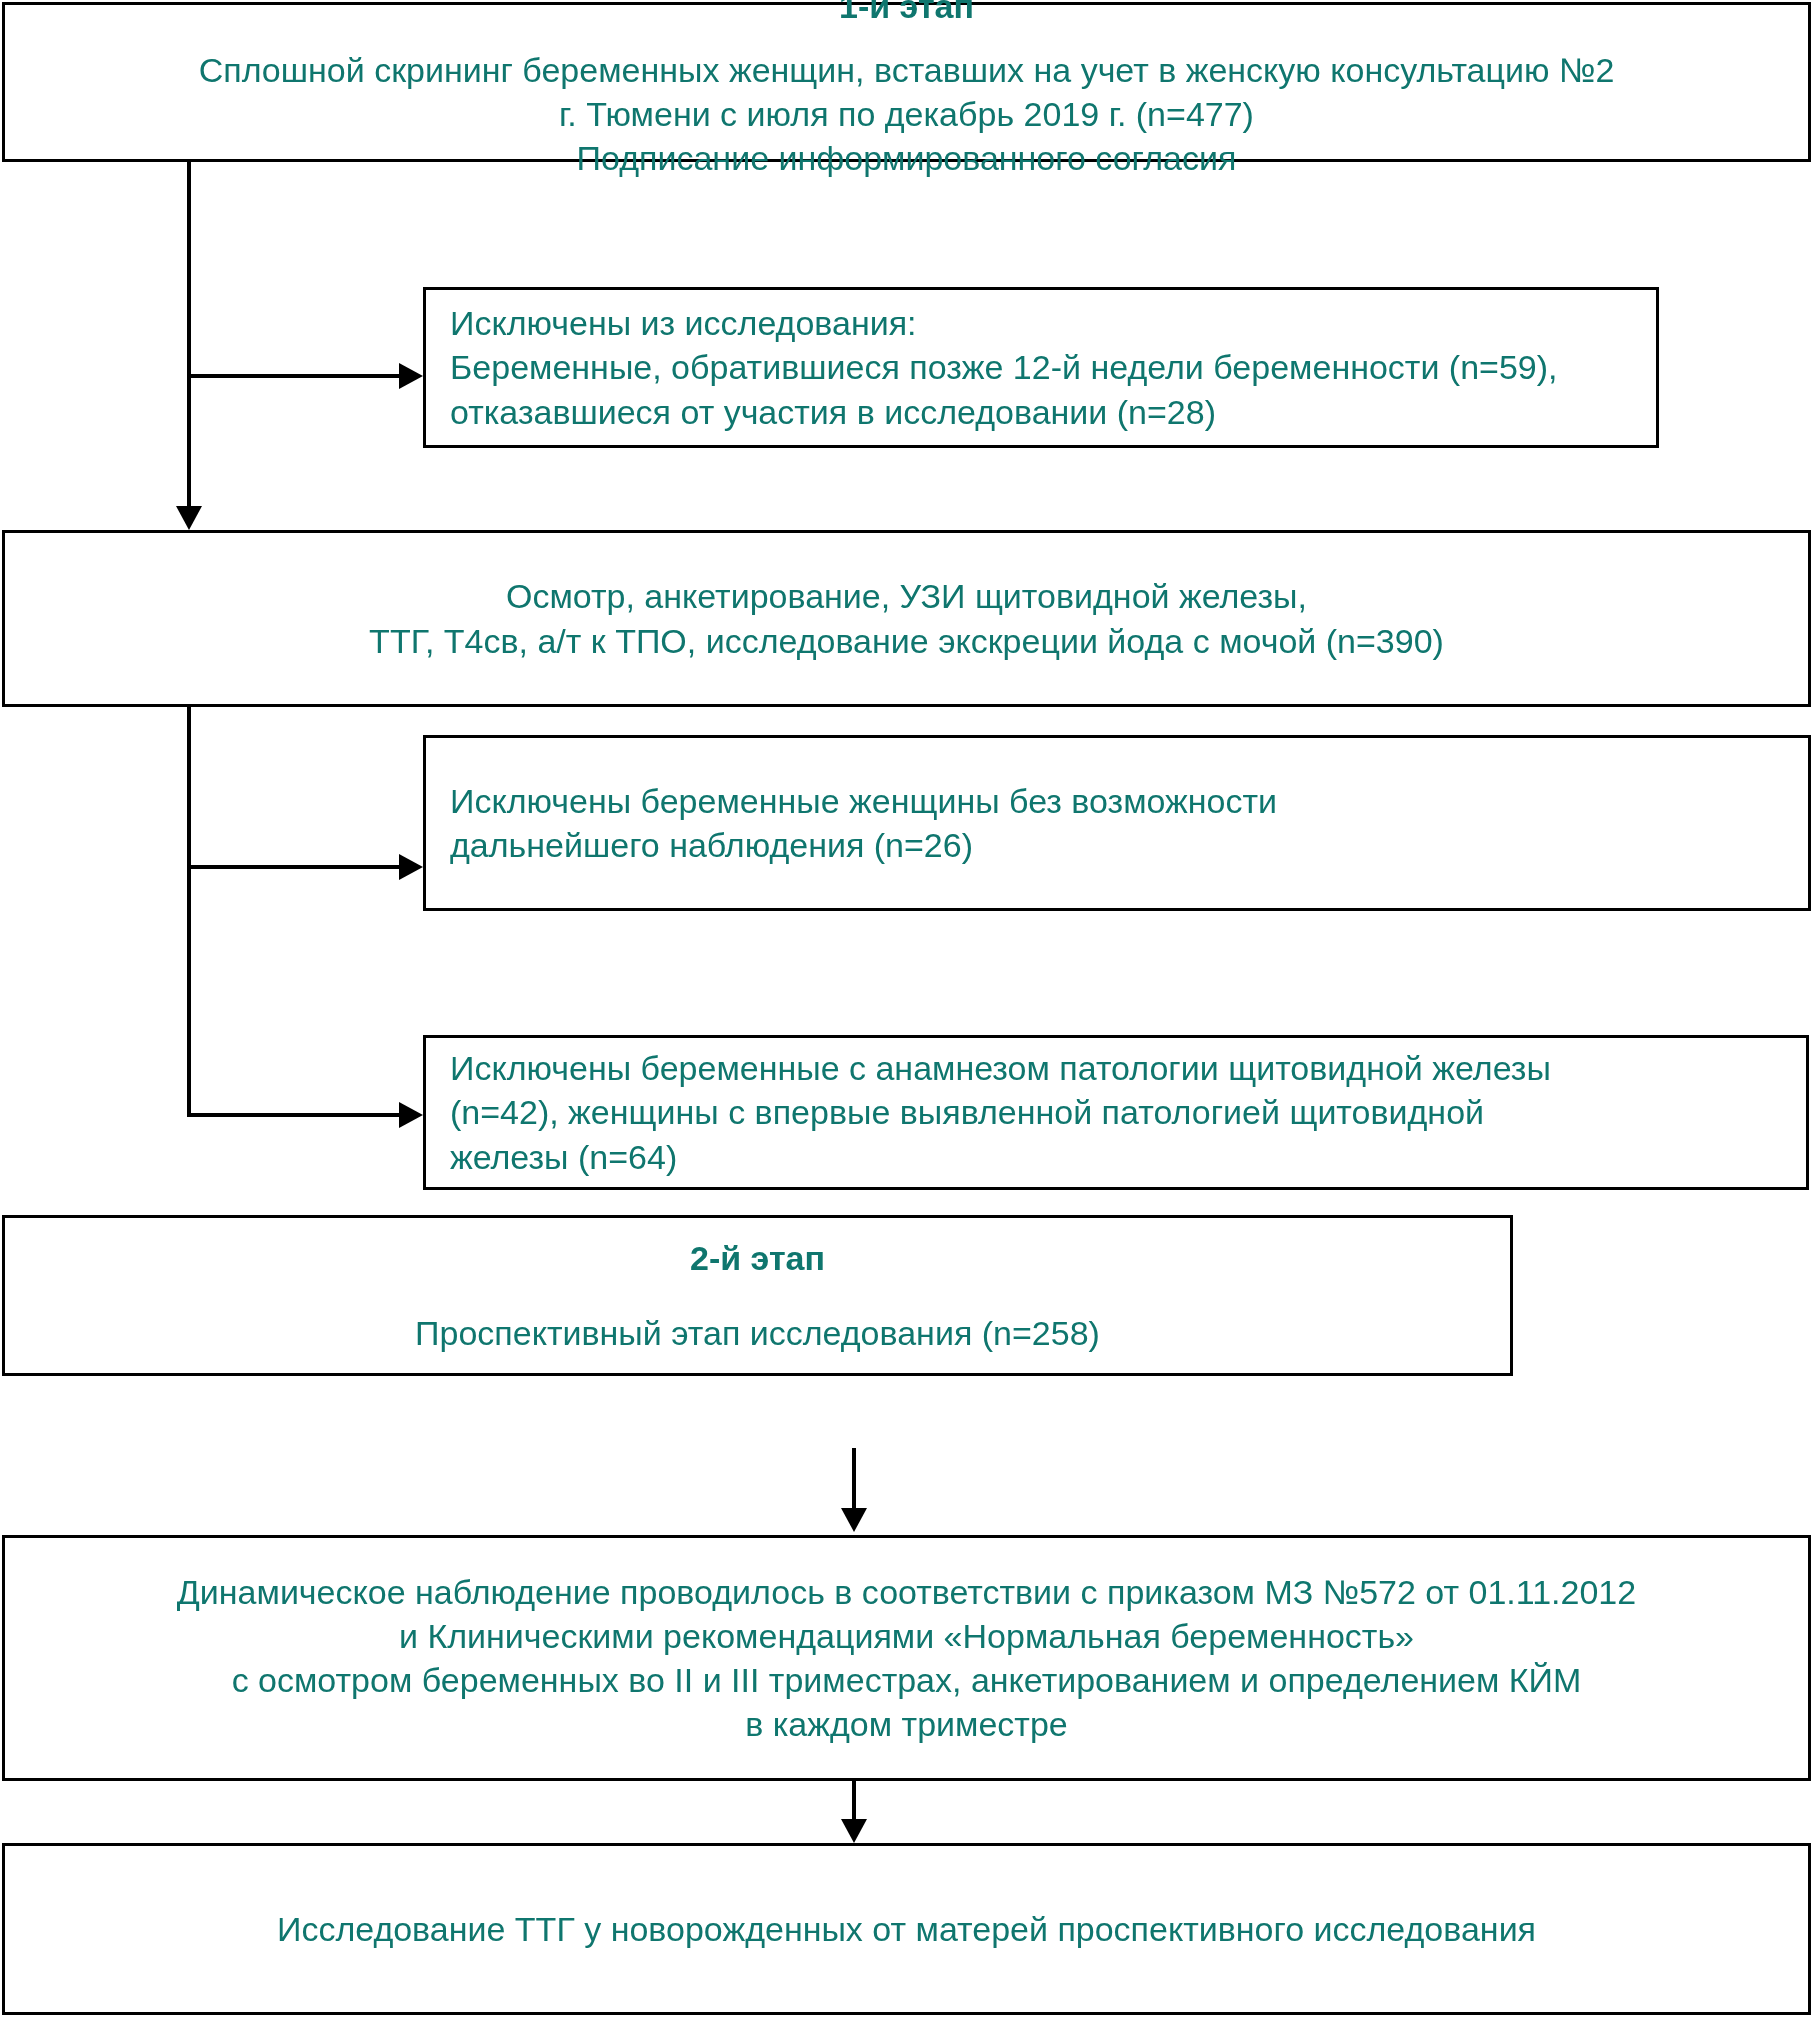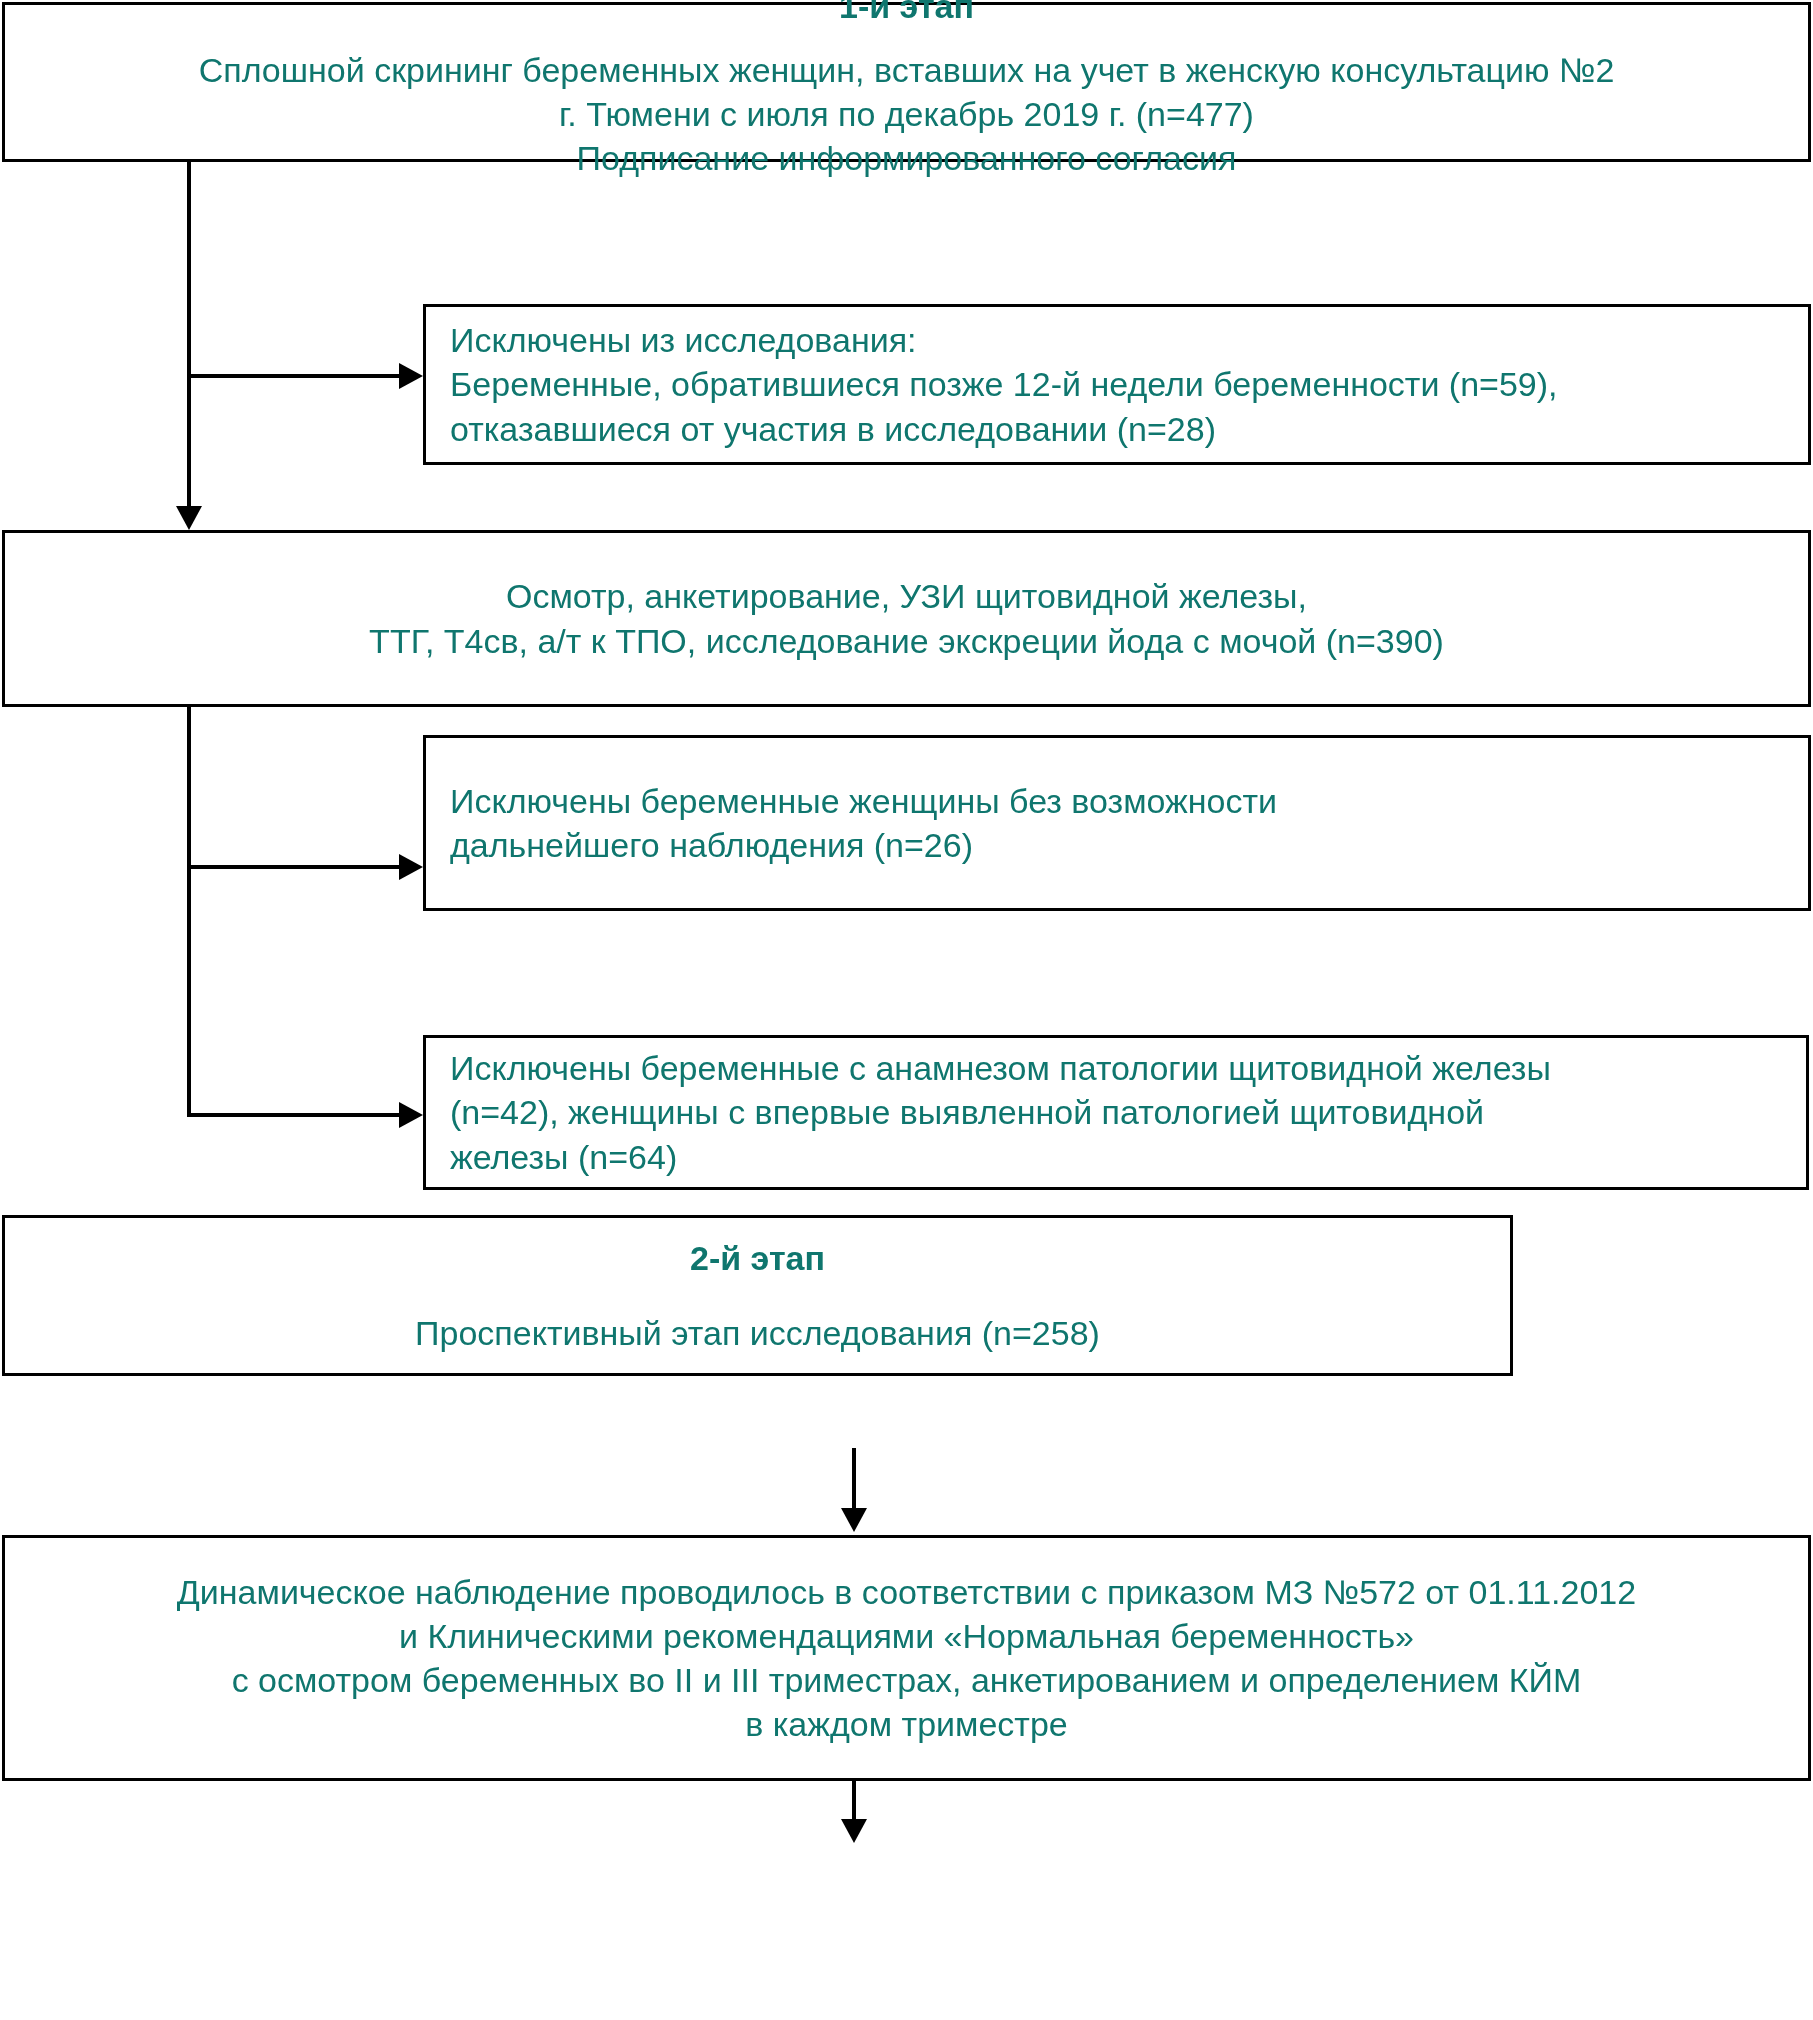--- a/index.html
+++ b/index.html
@@ -86,21 +86,21 @@
       <div class="line">Подписание информированного согласия</div>
     </div>
   </div>
 
   <div class="conn v-line" style="left:187px; top:162px; height:350px;"></div>
   <div class="arrow-down" style="left:176px; top:506px;"></div>
 
   <div class="conn h-line" style="left:187px; top:374px; width:214px;"></div>
   <div class="arrow-right" style="left:399px; top:363px;"></div>
 
-  <div class="box box-left" style="left:423px; top:304px; width:1388px; height:161px;">
+  <div class="box box-left" style="left:423px; top:287px; width:1236px; height:161px;">
     <div class="box-inner" style="padding:0 24px;">
       <div class="line">Исключены из исследования:</div>
       <div class="line">Беременные, обратившиеся позже 12-й недели беременности (n=59),</div>
       <div class="line">отказавшиеся от участия в исследовании (n=28)</div>
     </div>
   </div>
 
   <div class="box box-center" style="left:2px; top:530px; width:1809px; height:177px;">
     <div class="box-inner">
       <div class="line">Осмотр, анкетирование, УЗИ щитовидной железы,</div>
@@ -147,15 +147,20 @@
       <div class="line">Динамическое наблюдение проводилось в соответствии с приказом МЗ №572 от 01.11.2012</div>
       <div class="line">и Клиническими рекомендациями «Нормальная беременность»</div>
       <div class="line">с осмотром беременных во II и III триместрах, анкетированием и определением КЙМ</div>
       <div class="line">в каждом триместре</div>
     </div>
   </div>
 
   <div class="conn v-line" style="left:852px; top:1781px; height:42px;"></div>
   <div class="arrow-down" style="left:841px; top:1819px;"></div>
 
+  <div class="box box-center" style="left:2px; top:1843px; width:1809px; height:172px;">
+    <div class="box-inner">
+      <div class="line">Исследование ТТГ у новорожденных от матерей проспективного исследования</div>
+    </div>
+  </div>
 
 </div>
 
 
 </body></html>

